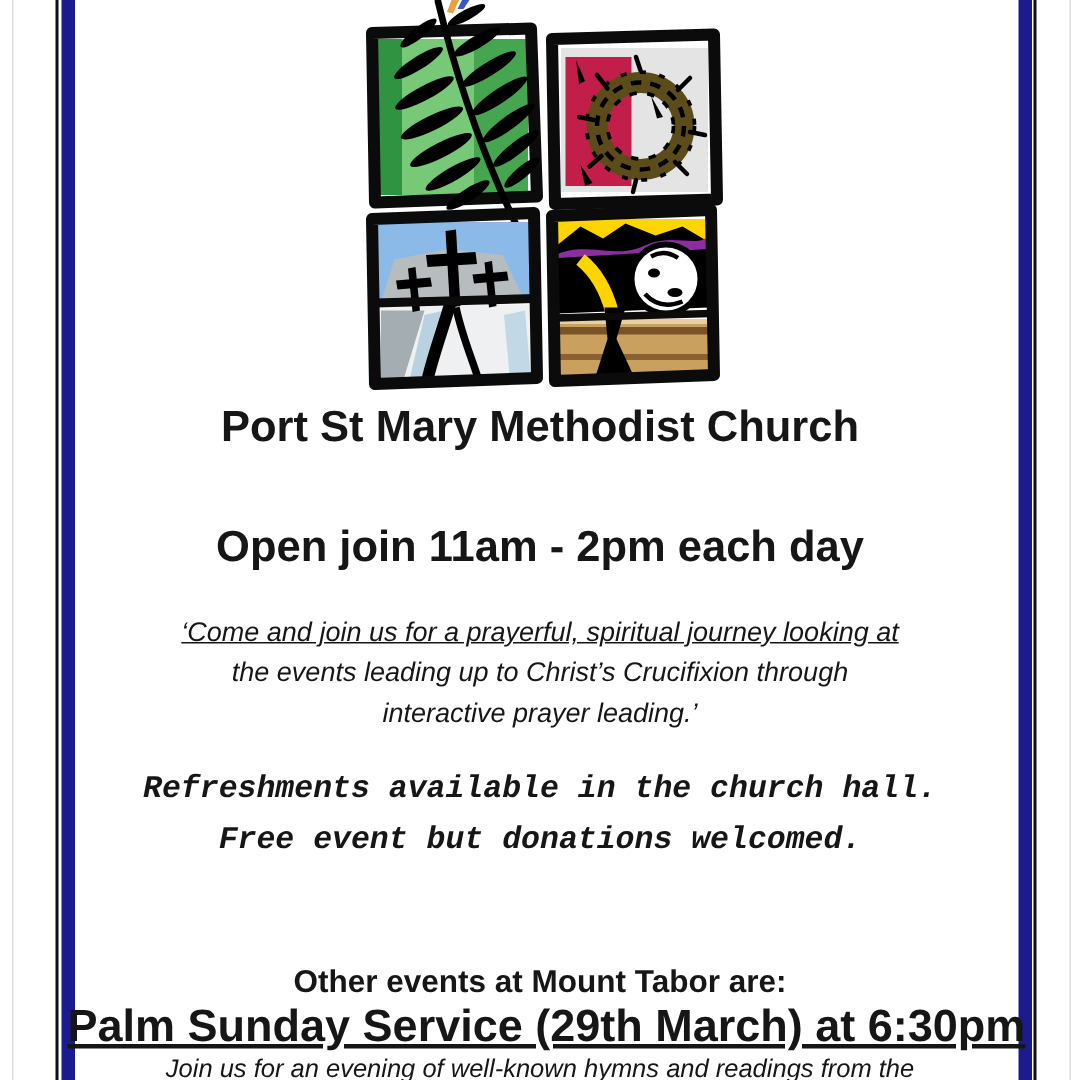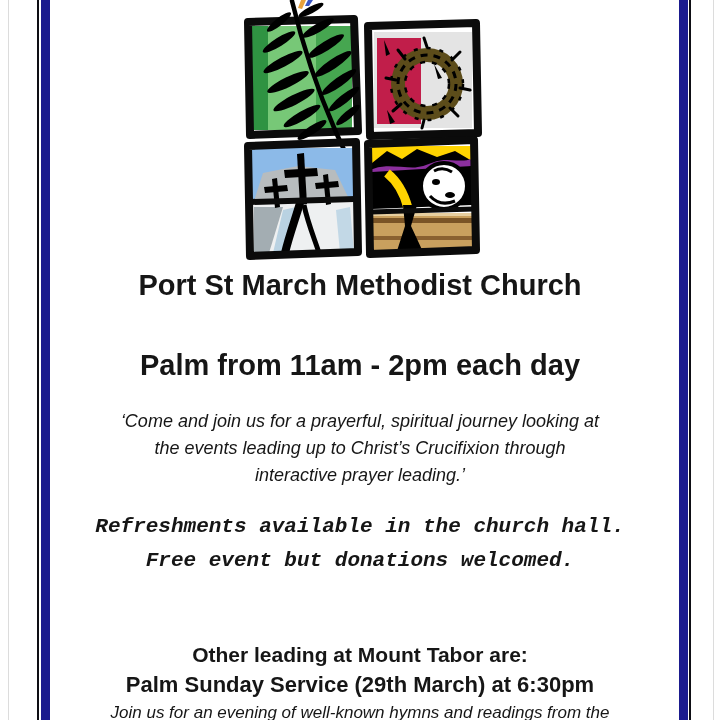--- a/index.html
+++ b/index.html
@@ -11,21 +11,21 @@
   .vbar{position:absolute;top:-12px;height:744px;}
   .edge{position:absolute;top:0;height:720px;width:1px;background:#dcdcdc;}
   .txt{
     position:absolute;left:45px;width:630px;text-align:center;
     white-space:nowrap;color:#161616;
   }
   .h1line{font-weight:700;font-size:29px;line-height:40px;letter-spacing:0px;}
   .inv{font-style:italic;font-size:18px;line-height:27px;}
   .bolditalic{font-weight:700;font-style:italic;font-size:21px;line-height:26px;font-family:Liberation Mono, monospace;}
   .bold{font-weight:700;font-size:21px;line-height:26px;}
-  .boldlg{font-weight:700;font-size:22px;line-height:27px;}
+  .boldlg{font-weight:700;font-size:30px;line-height:27px;text-decoration:underline;}
   .italic-sm{font-style:italic;font-size:17px;line-height:22px;}
 </style>
 </head>
 <body>
 
 <div class="abs" style="left:0;top:0;width:720px;height:720px;">
 
   <div class="edge" style="left:8px;"></div>
   <div class="edge" style="left:713px;"></div>
 
@@ -121,27 +121,27 @@
       <rect x="134" y="213" width="100" height="41" fill="#c9a05e"></rect>
       <rect x="134" y="213" width="100" height="3" fill="#e7cfa0"></rect>
       <rect x="134" y="218" width="100" height="5" fill="#7a5426"></rect>
       <rect x="134" y="236" width="100" height="4" fill="#8a6130"></rect>
       <polygon points="165,205 179,205 173,226 186,254 158,254 167,226" fill="#000"></polygon>
       <path d="M132,212 L236,209" stroke="#0b0b0b" stroke-width="5"></path>
       <path d="M130,144 L236,140 L238,250 L132,254 Z" fill="none" stroke="#0b0b0b" stroke-width="8" stroke-linejoin="round"></path>
     </g>
   </svg>
 
-  <div class="txt h1line" style="top:265px;">Port St March Methodist Church</div>
-  <div class="txt h1line" style="top:345px;">Palm from 11am - 2pm each day</div>
+  <div class="txt h1line" style="top:265px;">Port St Mary Methodist Church</div>
+  <div class="txt h1line" style="top:345px;">Open join 11am - 2pm each day</div>
 
-  <div class="txt inv" style="top:408px;">‘Come and join us for a prayerful, spiritual journey looking at</div>
+  <div class="txt inv" style="top:408px;text-decoration:underline;">‘Come and join us for a prayerful, spiritual journey looking at</div>
   <div class="txt inv" style="top:435px;">the events leading up to Christ’s Crucifixion through</div>
   <div class="txt inv" style="top:462px;">interactive prayer leading.’</div>
 
   <div class="txt bolditalic" style="top:514px;">Refreshments available in the church hall.</div>
   <div class="txt bolditalic" style="top:548px;">Free event but donations welcomed.</div>
 
-  <div class="txt bold" style="top:642px;">Other leading at Mount Tabor are:</div>
+  <div class="txt bold" style="top:642px;">Other events at Mount Tabor are:</div>
   <div class="txt boldlg" style="top:671px;">Palm Sunday Service (29th March) at 6:30pm</div>
   <div class="txt italic-sm" style="top:702px;">Join us for an evening of well-known hymns and readings from the</div>
 
 </div>
 
 </body></html>

